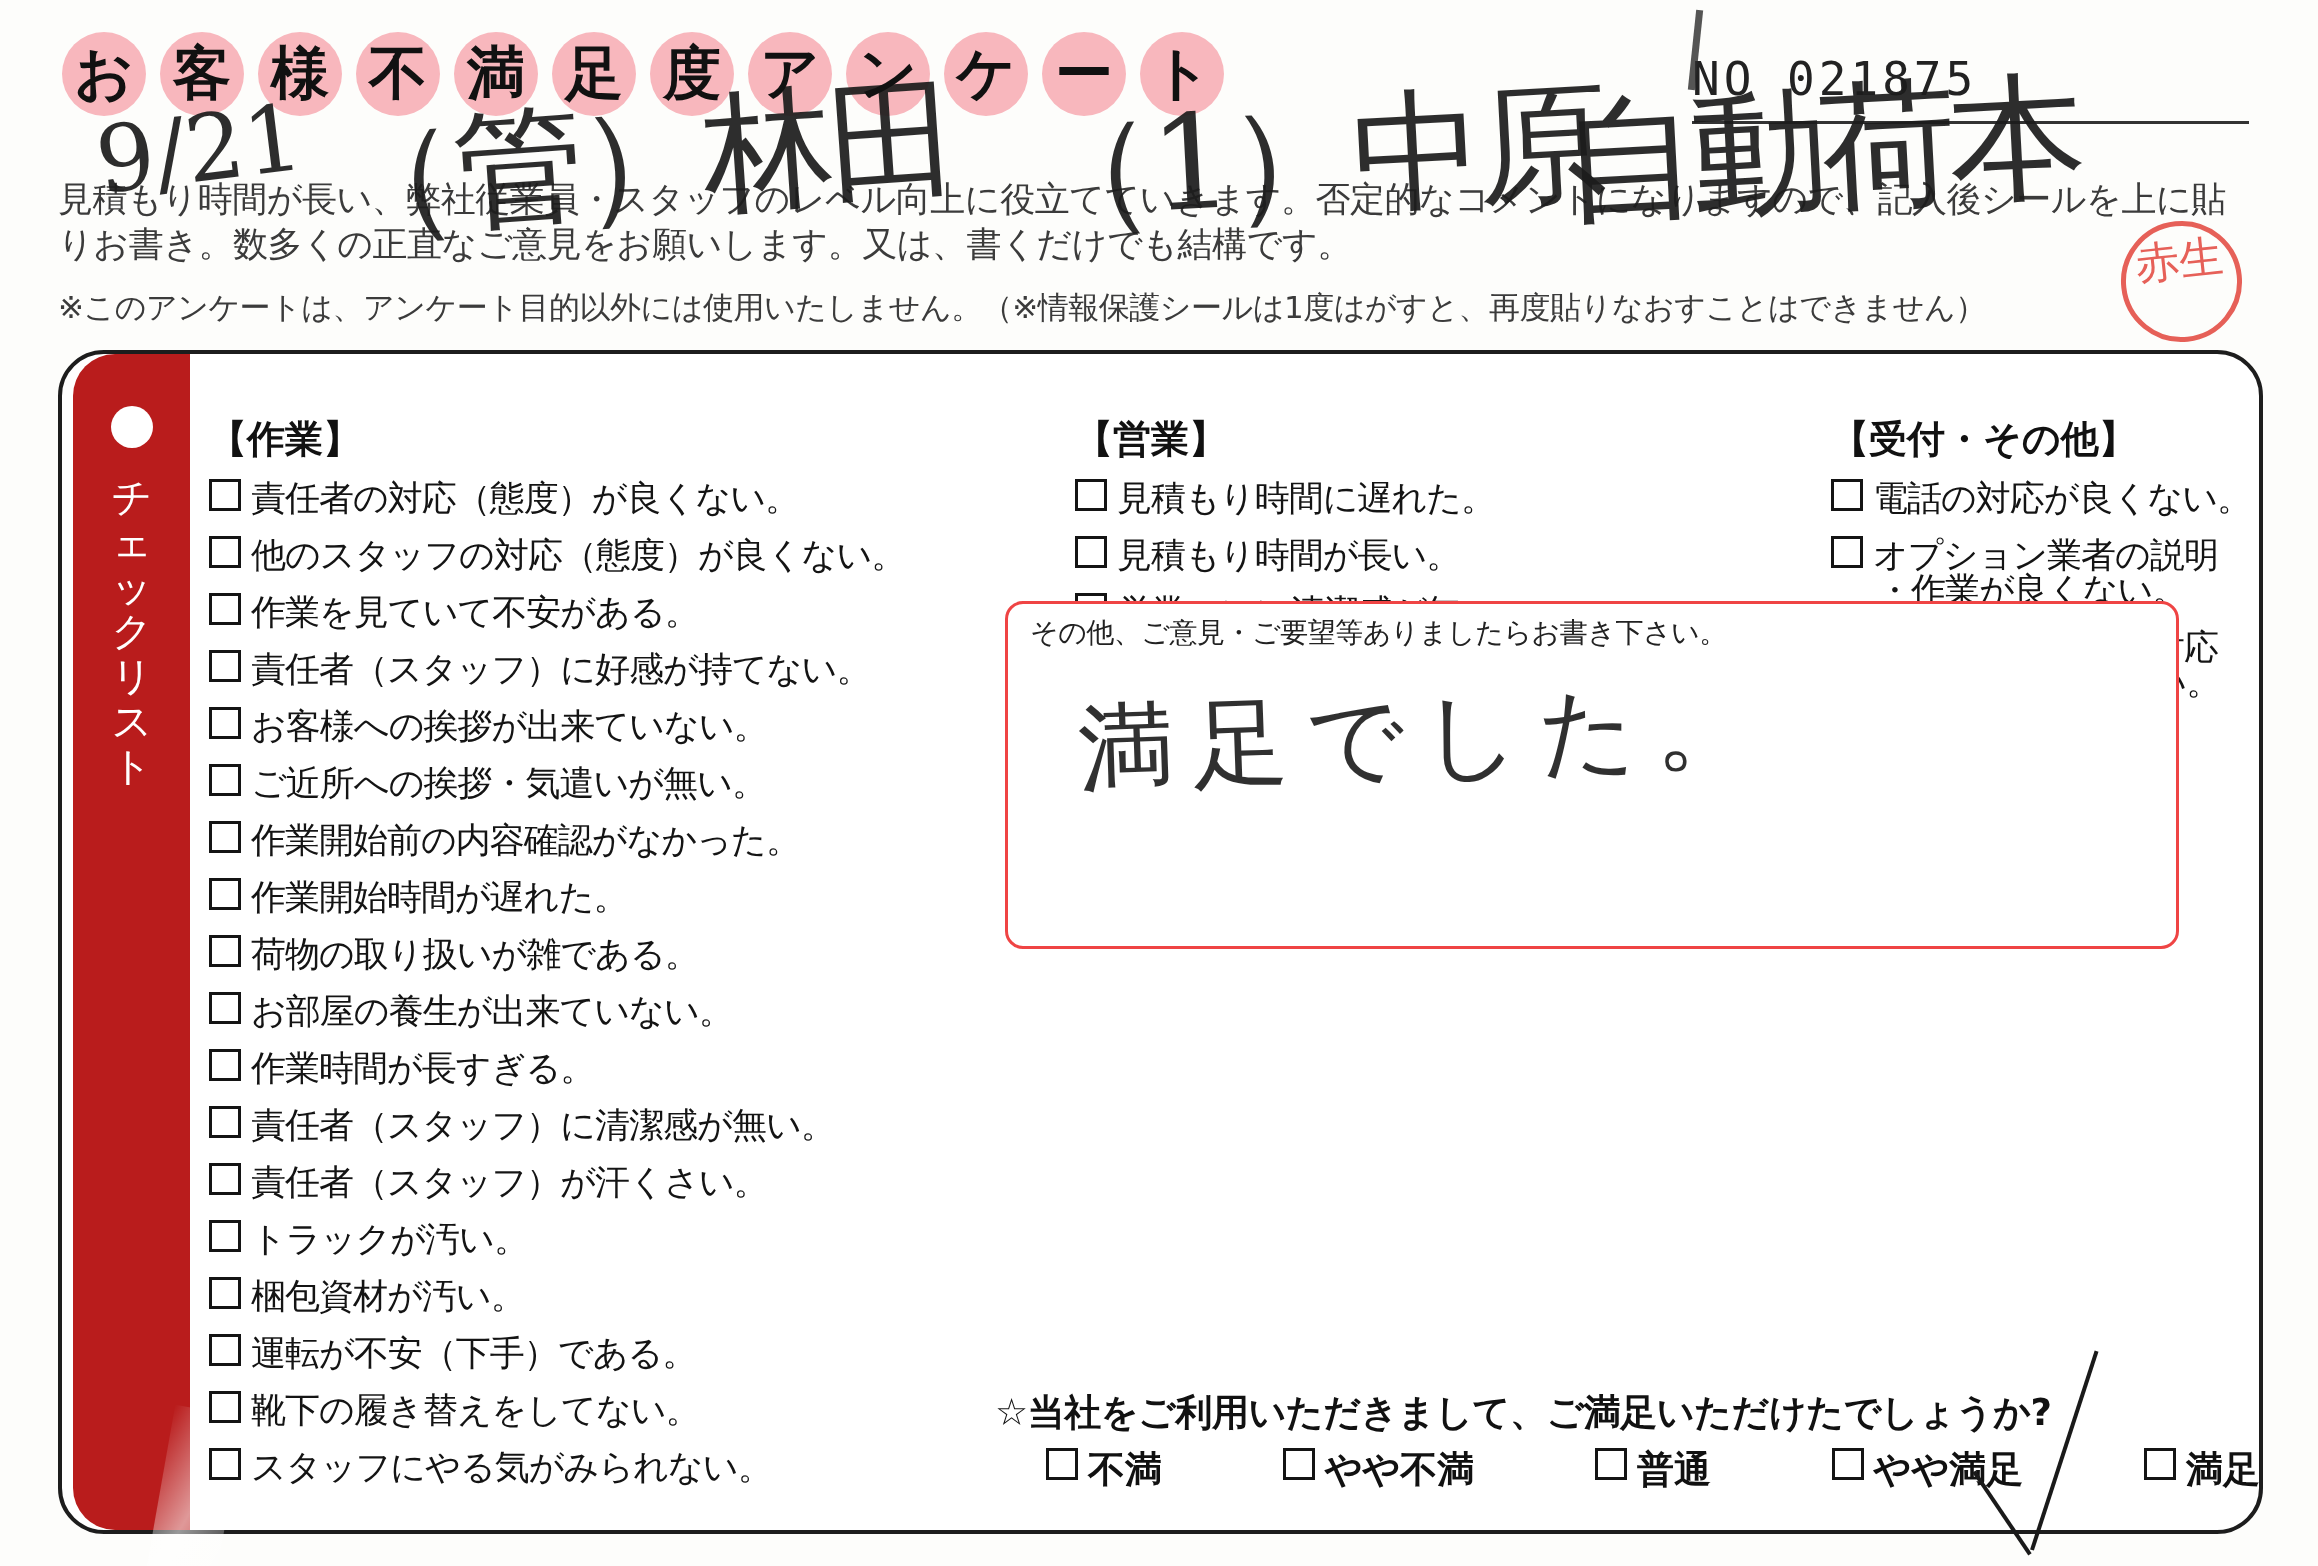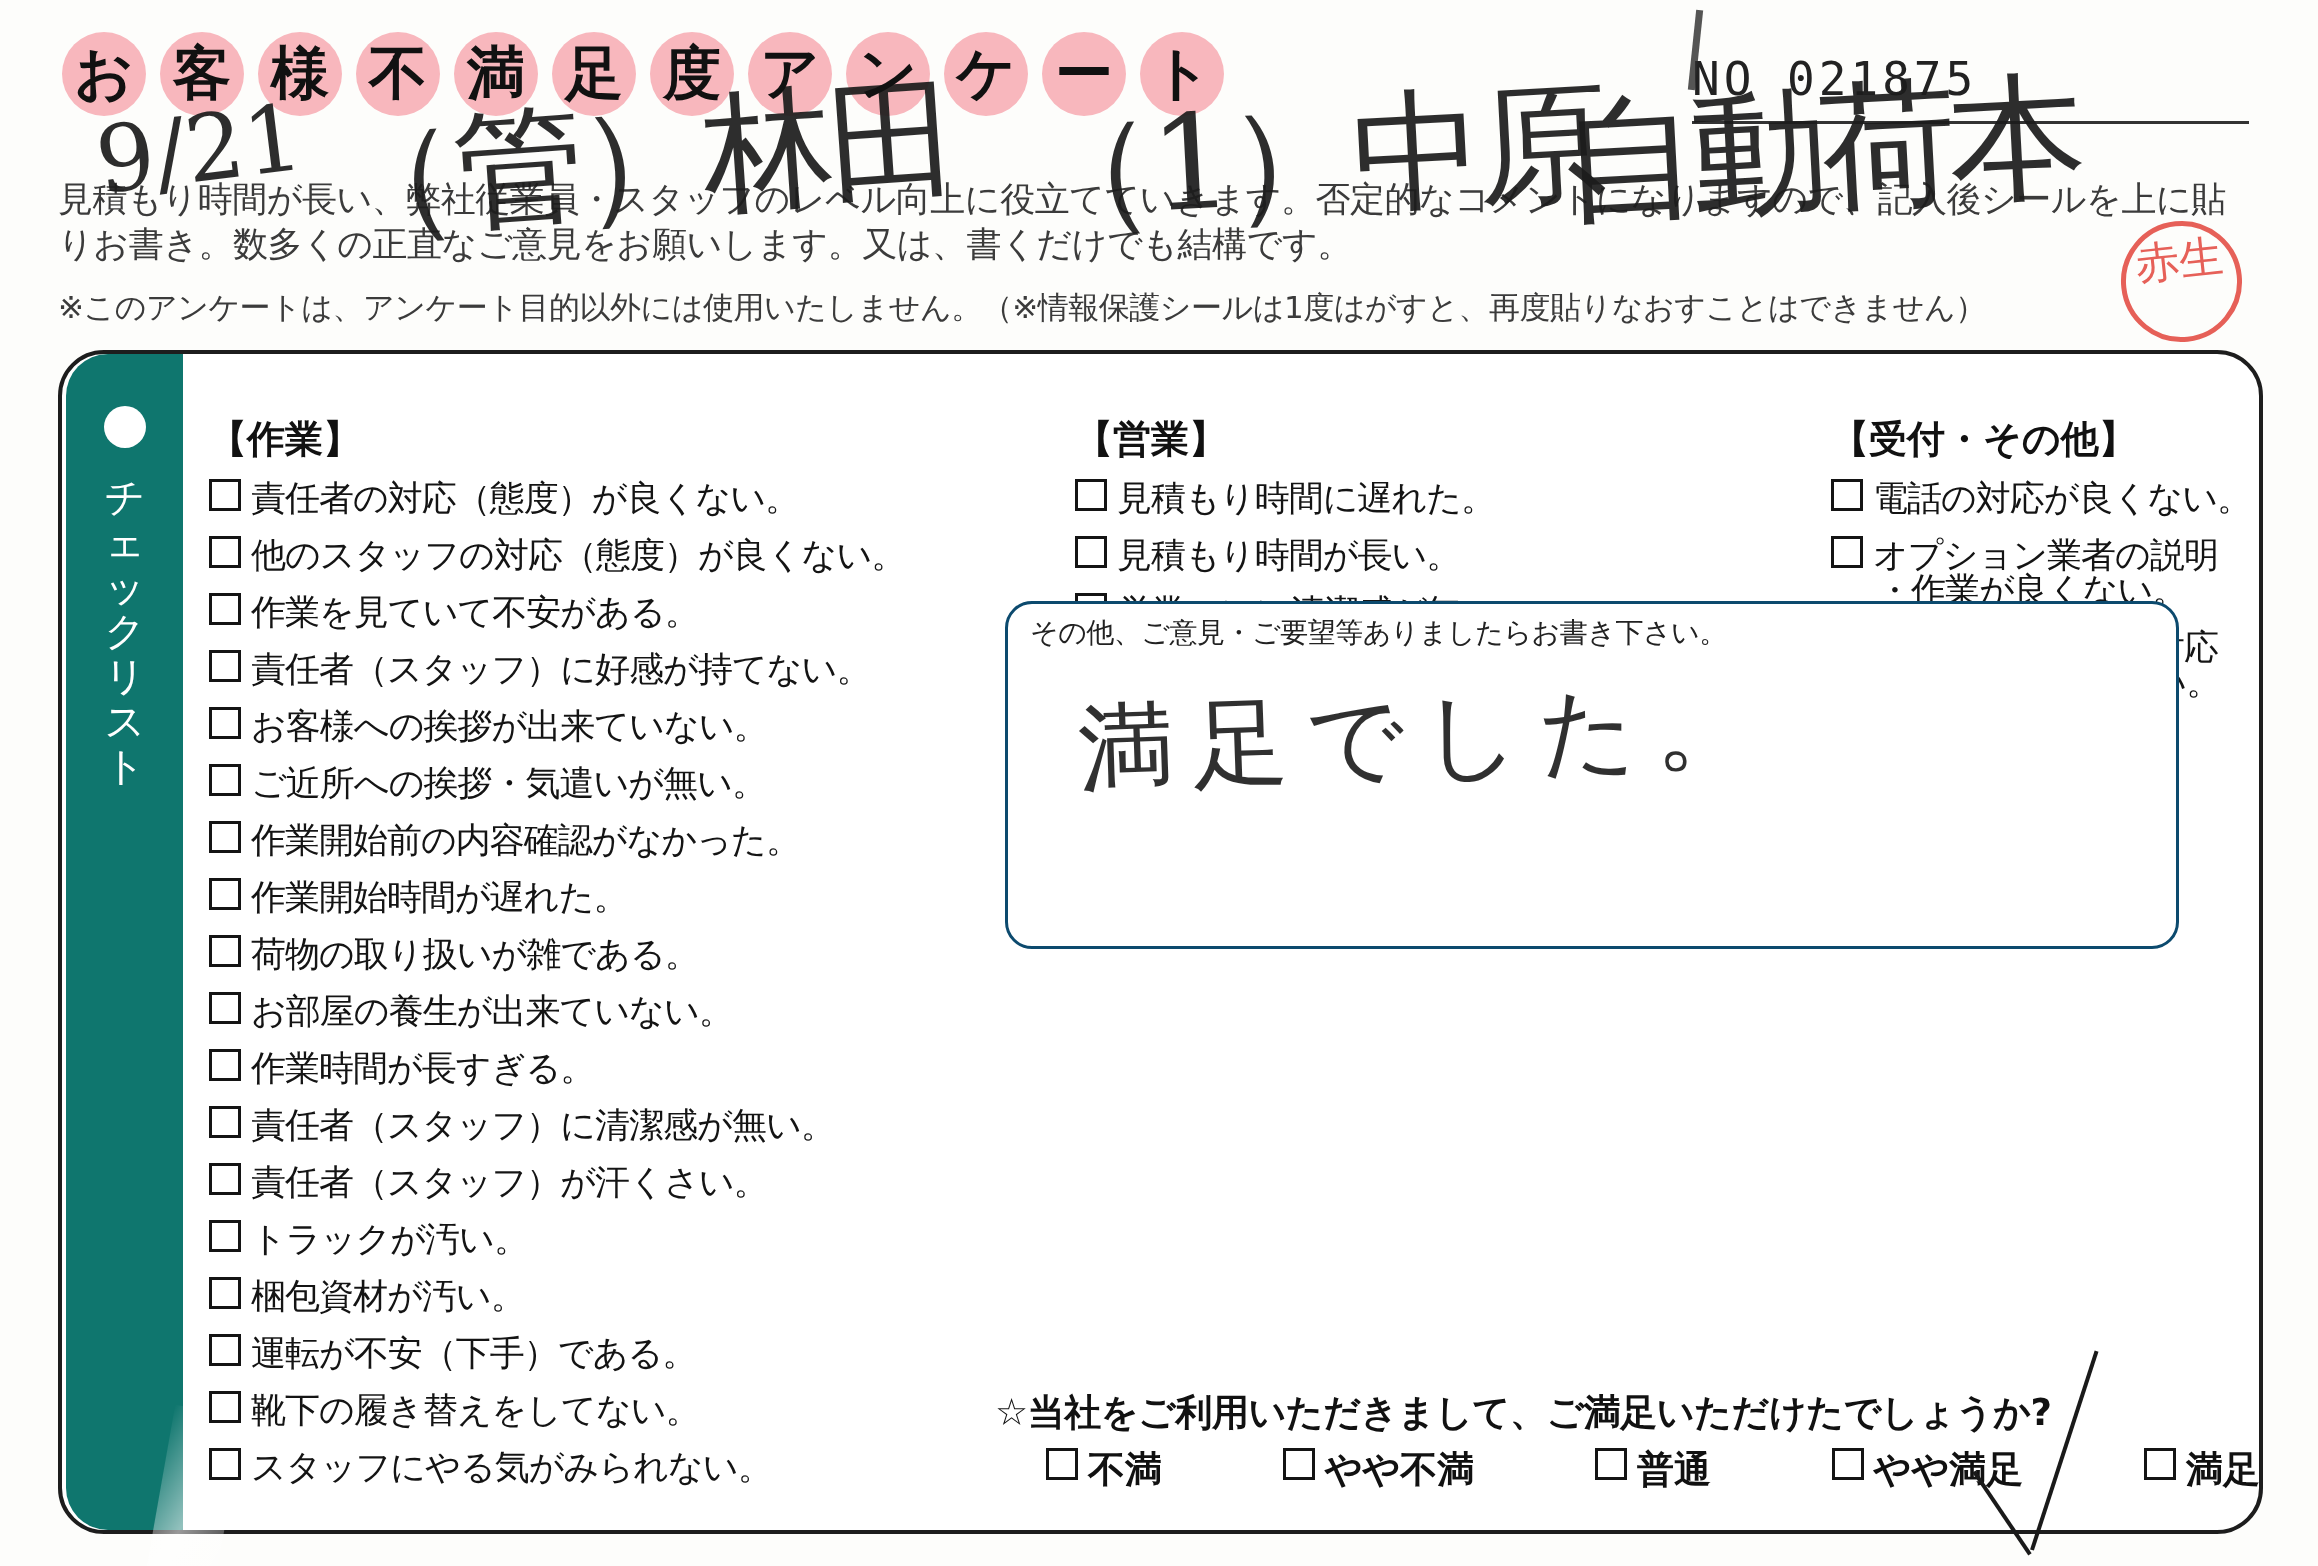--- a/index.html
+++ b/index.html
@@ -103,25 +103,25 @@
     top: 350px;
     width: 2205px;
     height: 1184px;
     border: 4px solid #1d1d1d;
     border-radius: 46px;
     box-sizing: border-box;
     background: #fff;
   }
   .tab {
     position: absolute;
-    left: 4px;
+    left: 11px;
     top: 0px;
     width: 117px;
     height: 1176px;
-    background: #0f766e;
+    background: #b91c1c;
     border-radius: 42px 0 0 42px;
   }
   .tab-dot {
     position: absolute;
     left: 38px;
     top: 52px;
     width: 42px;
     height: 42px;
     border-radius: 50%;
     background: #ffffff;
@@ -195,22 +195,22 @@
     width: 418px;
   }
 
   
   .comment {
     position: absolute;
     left: 1005px;
     top: 601px;
     width: 1174px;
     height: 348px;
-    border: 3px solid #0c4a6e;
-    border-radius: 27px;
+    border: 3px solid #ef4444;
+    border-radius: 18px;
     box-sizing: border-box;
     background: #fff;
   }
   .comment-label {
     position: absolute;
     left: 22px;
     top: 10px;
     font-size: 28px;
     color: #222;
     font-family: "DejaVu Sans", sans-serif;

